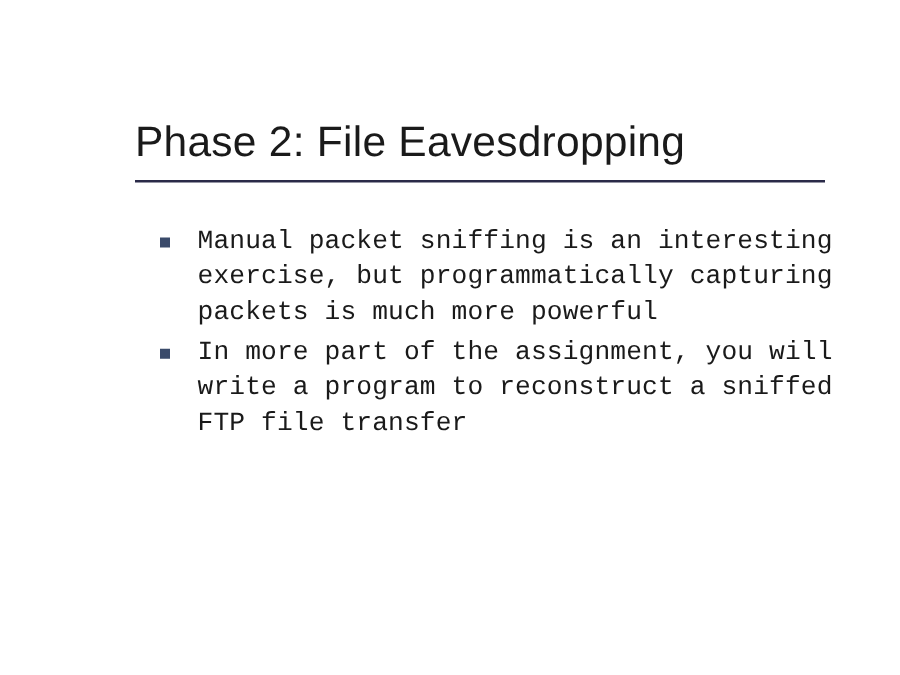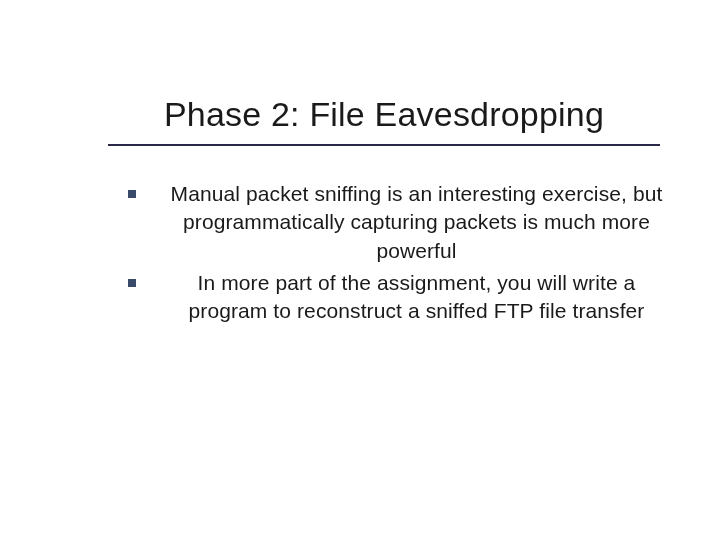--- a/index.html
+++ b/index.html
@@ -9,21 +9,20 @@
     height: 540px;
     background: #ffffff;
     font-family: Verdana, Geneva, sans-serif;
     overflow: hidden;
   }
   .slide {
     position: relative;
     width: 720px;
     height: 515px;
     box-sizing: border-box;
-    text-align: center;
   }
   .title-wrap {
     position: absolute;
     left: 108px;
     top: 95px;
     right: 60px;
   }
   .title {
     font-size: 34px;
     color: #1a1a1a;
@@ -38,20 +37,21 @@
     top: 144px;
     width: 552px;
     height: 2px;
     background: #2a2a48;
   }
   .body {
     position: absolute;
     left: 128px;
     top: 180px;
     right: 45px;
+    font-family: Liberation Mono, monospace;
   }
   .item {
     display: flex;
     align-items: flex-start;
     margin-bottom: 4px;
   }
   .bullet {
     flex: 0 0 auto;
     width: 8px;
     height: 8px;

